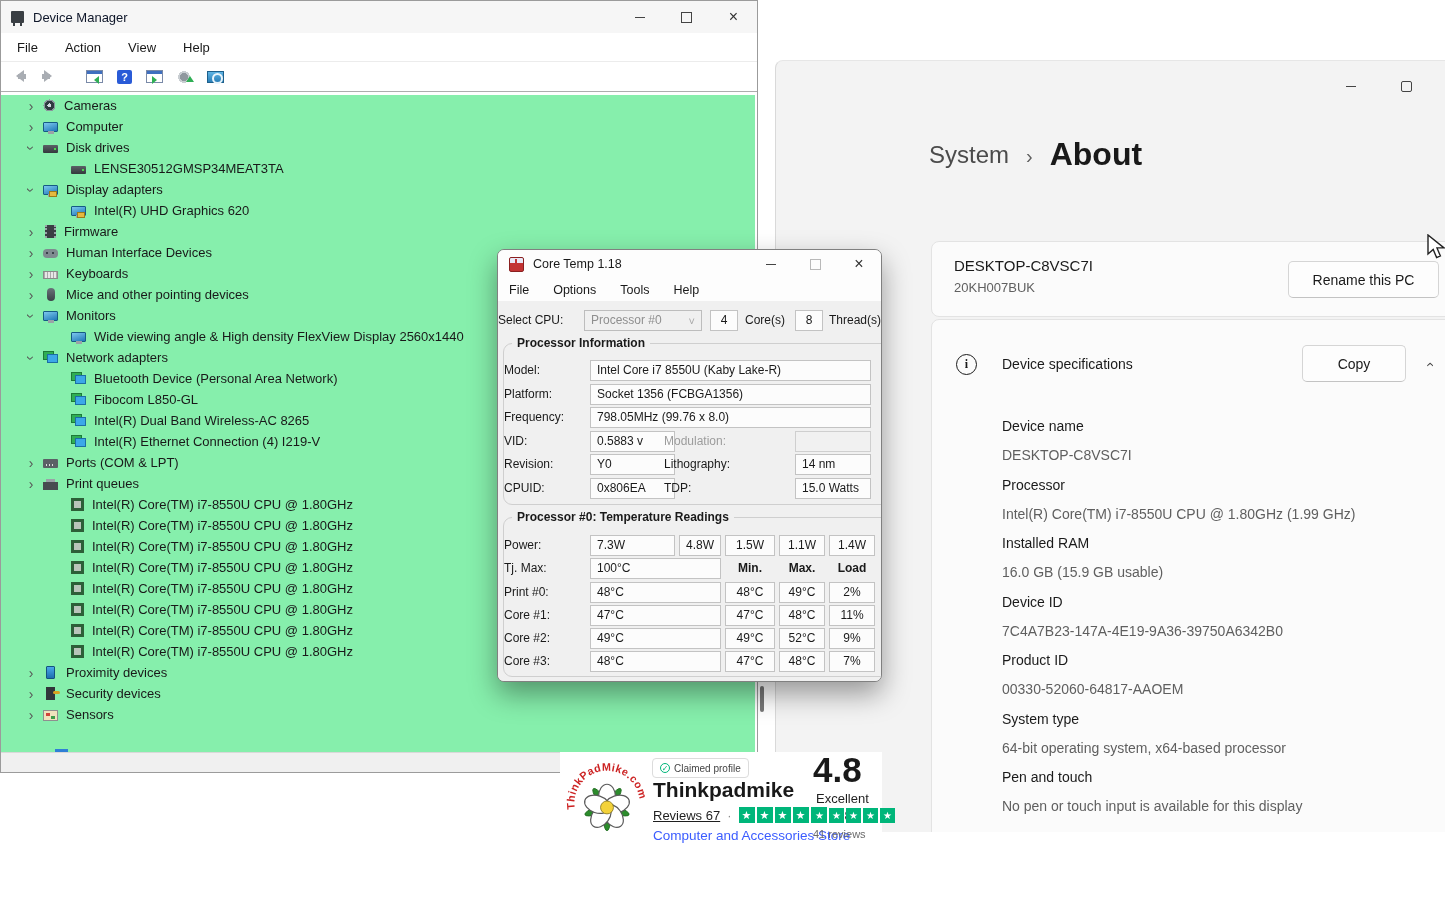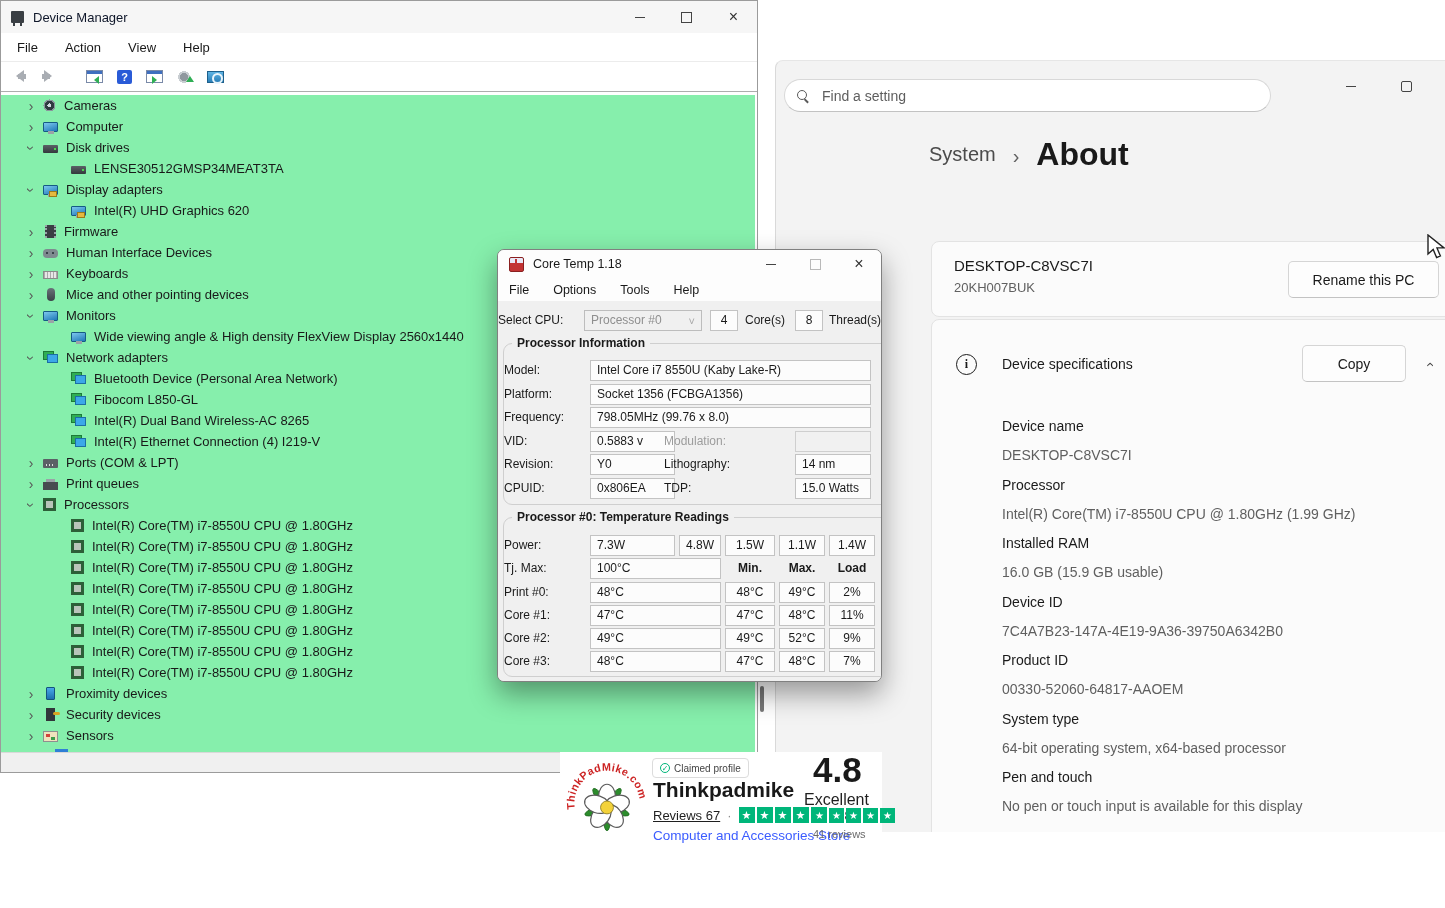--- a/index.html
+++ b/index.html
@@ -84,21 +84,21 @@
   .st-search{position:absolute;left:8px;top:18px;width:487px;height:33px;background:#fff;
     border:1px solid #d8d8d8;border-bottom-color:#c2c2c2;border-radius:17px;display:flex;align-items:center;padding:0 12px;box-sizing:border-box;}
   .s-mag{width:12px;height:12px;position:relative;margin-right:11px;flex:none;}
   .s-mag::before{content:"";position:absolute;left:0;top:0;width:8px;height:8px;border:1.5px solid #5a5a5a;border-radius:50%;}
   .s-mag::after{content:"";position:absolute;right:0;bottom:0;width:5px;height:1.5px;background:#5a5a5a;transform:rotate(45deg);}
   .st-search input{border:0;outline:0;background:transparent;font-size:14px;color:#333;width:100%;
     font-family:"Liberation Sans",sans-serif;}
   .st-search input::placeholder{color:#5e5e5e;opacity:1;}
   .st-ctrl{position:absolute;top:10px;width:44px;height:30px;display:flex;align-items:center;justify-content:center;}
   .st-breadcrumb{position:absolute;left:153px;top:75px;display:flex;align-items:center;gap:17px;}
-  .bc-root{font-size:20px;color:#4b4b4b;}
+  .bc-root{font-size:24px;color:#4b4b4b;}
   .bc-sep{font-size:20px;color:#5f5f5f;padding-top:3px;}
   .bc-cur{font-size:32px;font-weight:600;color:#191919;}
   .card{position:absolute;left:155px;width:540px;background:#fbfbfb;border:1px solid #e3e3e3;border-radius:8px;box-sizing:border-box;}
   .card1{top:180px;height:76px;}
   .c1-name{position:absolute;left:22px;top:15px;font-size:15px;color:#1a1a1a;}
   .c1-sub{position:absolute;left:22px;top:38px;font-size:13px;color:#606060;}
   .btn{position:absolute;background:#fdfdfd;border:1px solid #d5d5d5;border-bottom-color:#c3c3c3;border-radius:5px;
     font-size:14px;color:#1a1a1a;display:flex;align-items:center;justify-content:center;box-sizing:border-box;}
   .c1-btn{left:356px;top:19px;width:151px;height:37px;}
   .card2{top:258px;height:522px;}
@@ -151,21 +151,21 @@
   .tp-name{position:absolute;left:93px;top:26px;font-size:21px;font-weight:bold;color:#191919;}
   .tp-revrow{position:absolute;left:93px;top:55px;display:flex;align-items:center;gap:7px;}
   .tp-reviews{font-size:13px;color:#1f1f1f;text-decoration:underline;}
   .tp-dot{color:#8b8b8b;font-size:13px;}
   .tp-stars{display:flex;gap:2px;}
   .tp-star{width:16px;height:16px;background:#00B67A;color:#fff;font-size:11px;line-height:16px;text-align:center;}
   .tp-star::before{content:"★";}
   .tp-inline-score{font-size:13px;color:#1f1f1f;}
   .tp-cat{position:absolute;left:93px;top:76px;font-size:13.5px;color:#3B5CFF;}
   .tp-big{position:absolute;left:253px;top:-2px;font-size:35px;font-weight:bold;color:#191919;}
-  .tp-exc{position:absolute;left:244px;top:39px;font-size:16px;color:#1f1f1f;}
+  .tp-exc{position:absolute;left:256px;top:39px;font-size:13px;color:#1f1f1f;}
   .tp-stars2{position:absolute;left:252px;top:56px;display:flex;gap:2px;}
   .tp-stars2 .tp-star{width:15px;height:15px;font-size:10px;line-height:15px;}
   .tp-count{position:absolute;left:253px;top:76px;font-size:11px;color:#6b6b6b;}
 
   .gap-thumb{position:absolute;left:760px;top:686px;width:4px;height:26px;background:#777;border-radius:2px;z-index:2;}
   .cursor{position:absolute;left:1426px;top:234px;z-index:6;}
 </style>
 </head>
 <body>
 
@@ -312,25 +312,20 @@
           <span class="ticon icon-ports"></span>
           <span class="tlabel">Ports (COM &amp; LPT)</span>
         </div>
 
         <div class="trow d0">
           <span class="chev chev-col"></span>
           <span class="ticon icon-printer"></span>
           <span class="tlabel">Print queues</span>
         </div>
 
-        <div class="trow d0">
-          <span class="chev chev-exp"></span>
-          <span class="ticon icon-processor"></span>
-          <span class="tlabel">Processors</span>
-        </div>
 
         <div class="trow d1">
           <span class="chev chev-none"></span>
           <span class="ticon icon-processor"></span>
           <span class="tlabel">Intel(R) Core(TM) i7-8550U CPU @ 1.80GHz</span>
         </div>
 
         <div class="trow d1">
           <span class="chev chev-none"></span>
           <span class="ticon icon-processor"></span>
@@ -390,24 +385,20 @@
           <span class="ticon icon-sensors"></span>
           <span class="tlabel">Sensors</span>
         </div>
 
     </div>
     <div class="dm-partial-icon"></div>
     <div class="dm-statusbar"></div>
   </section>
 
   <section class="st-window">
-    <div class="st-search">
-      <span class="s-mag"></span>
-      <input type="text" placeholder="Find a setting" style="">
-    </div>
     <div class="st-ctrl" style="left:553px;">
         <span class="g-min"></span>
       </div>
     <div class="st-ctrl" style="left:608px;">
         <span class="g-max" style="border-radius:2px;"></span>
       </div>
 
     <div class="st-breadcrumb">
       <span class="bc-root">System</span>
       <span class="bc-sep">›</span>

